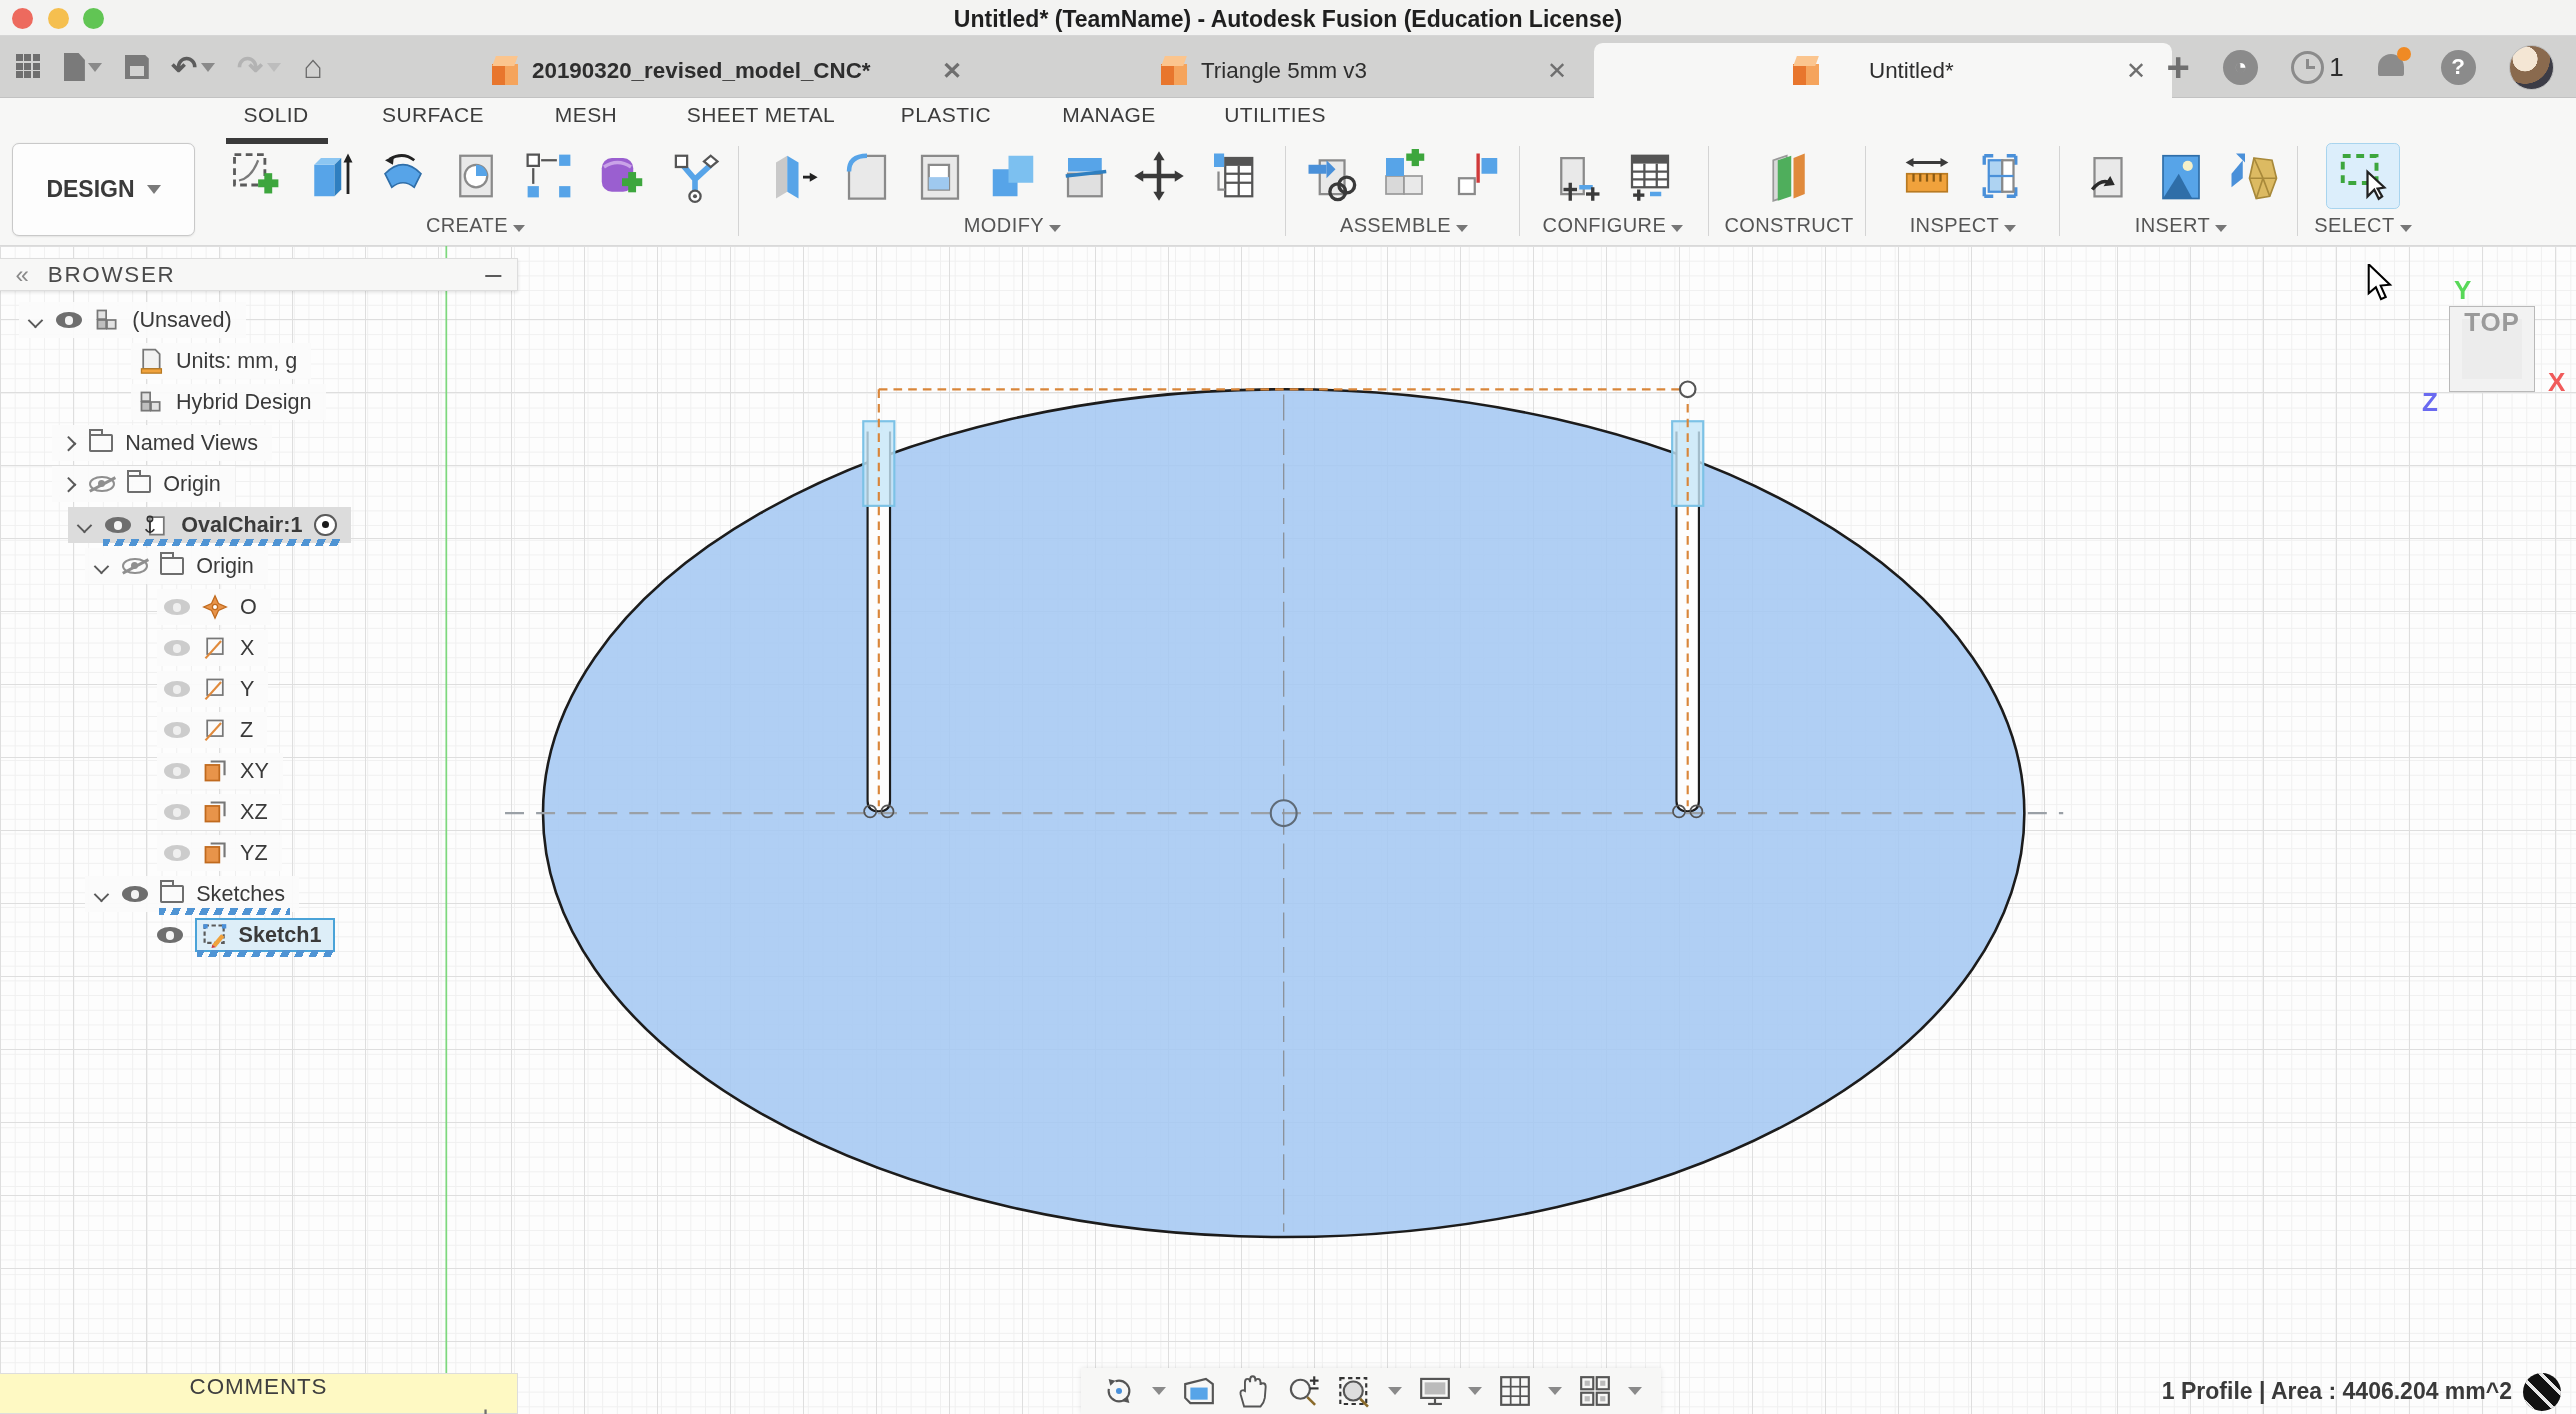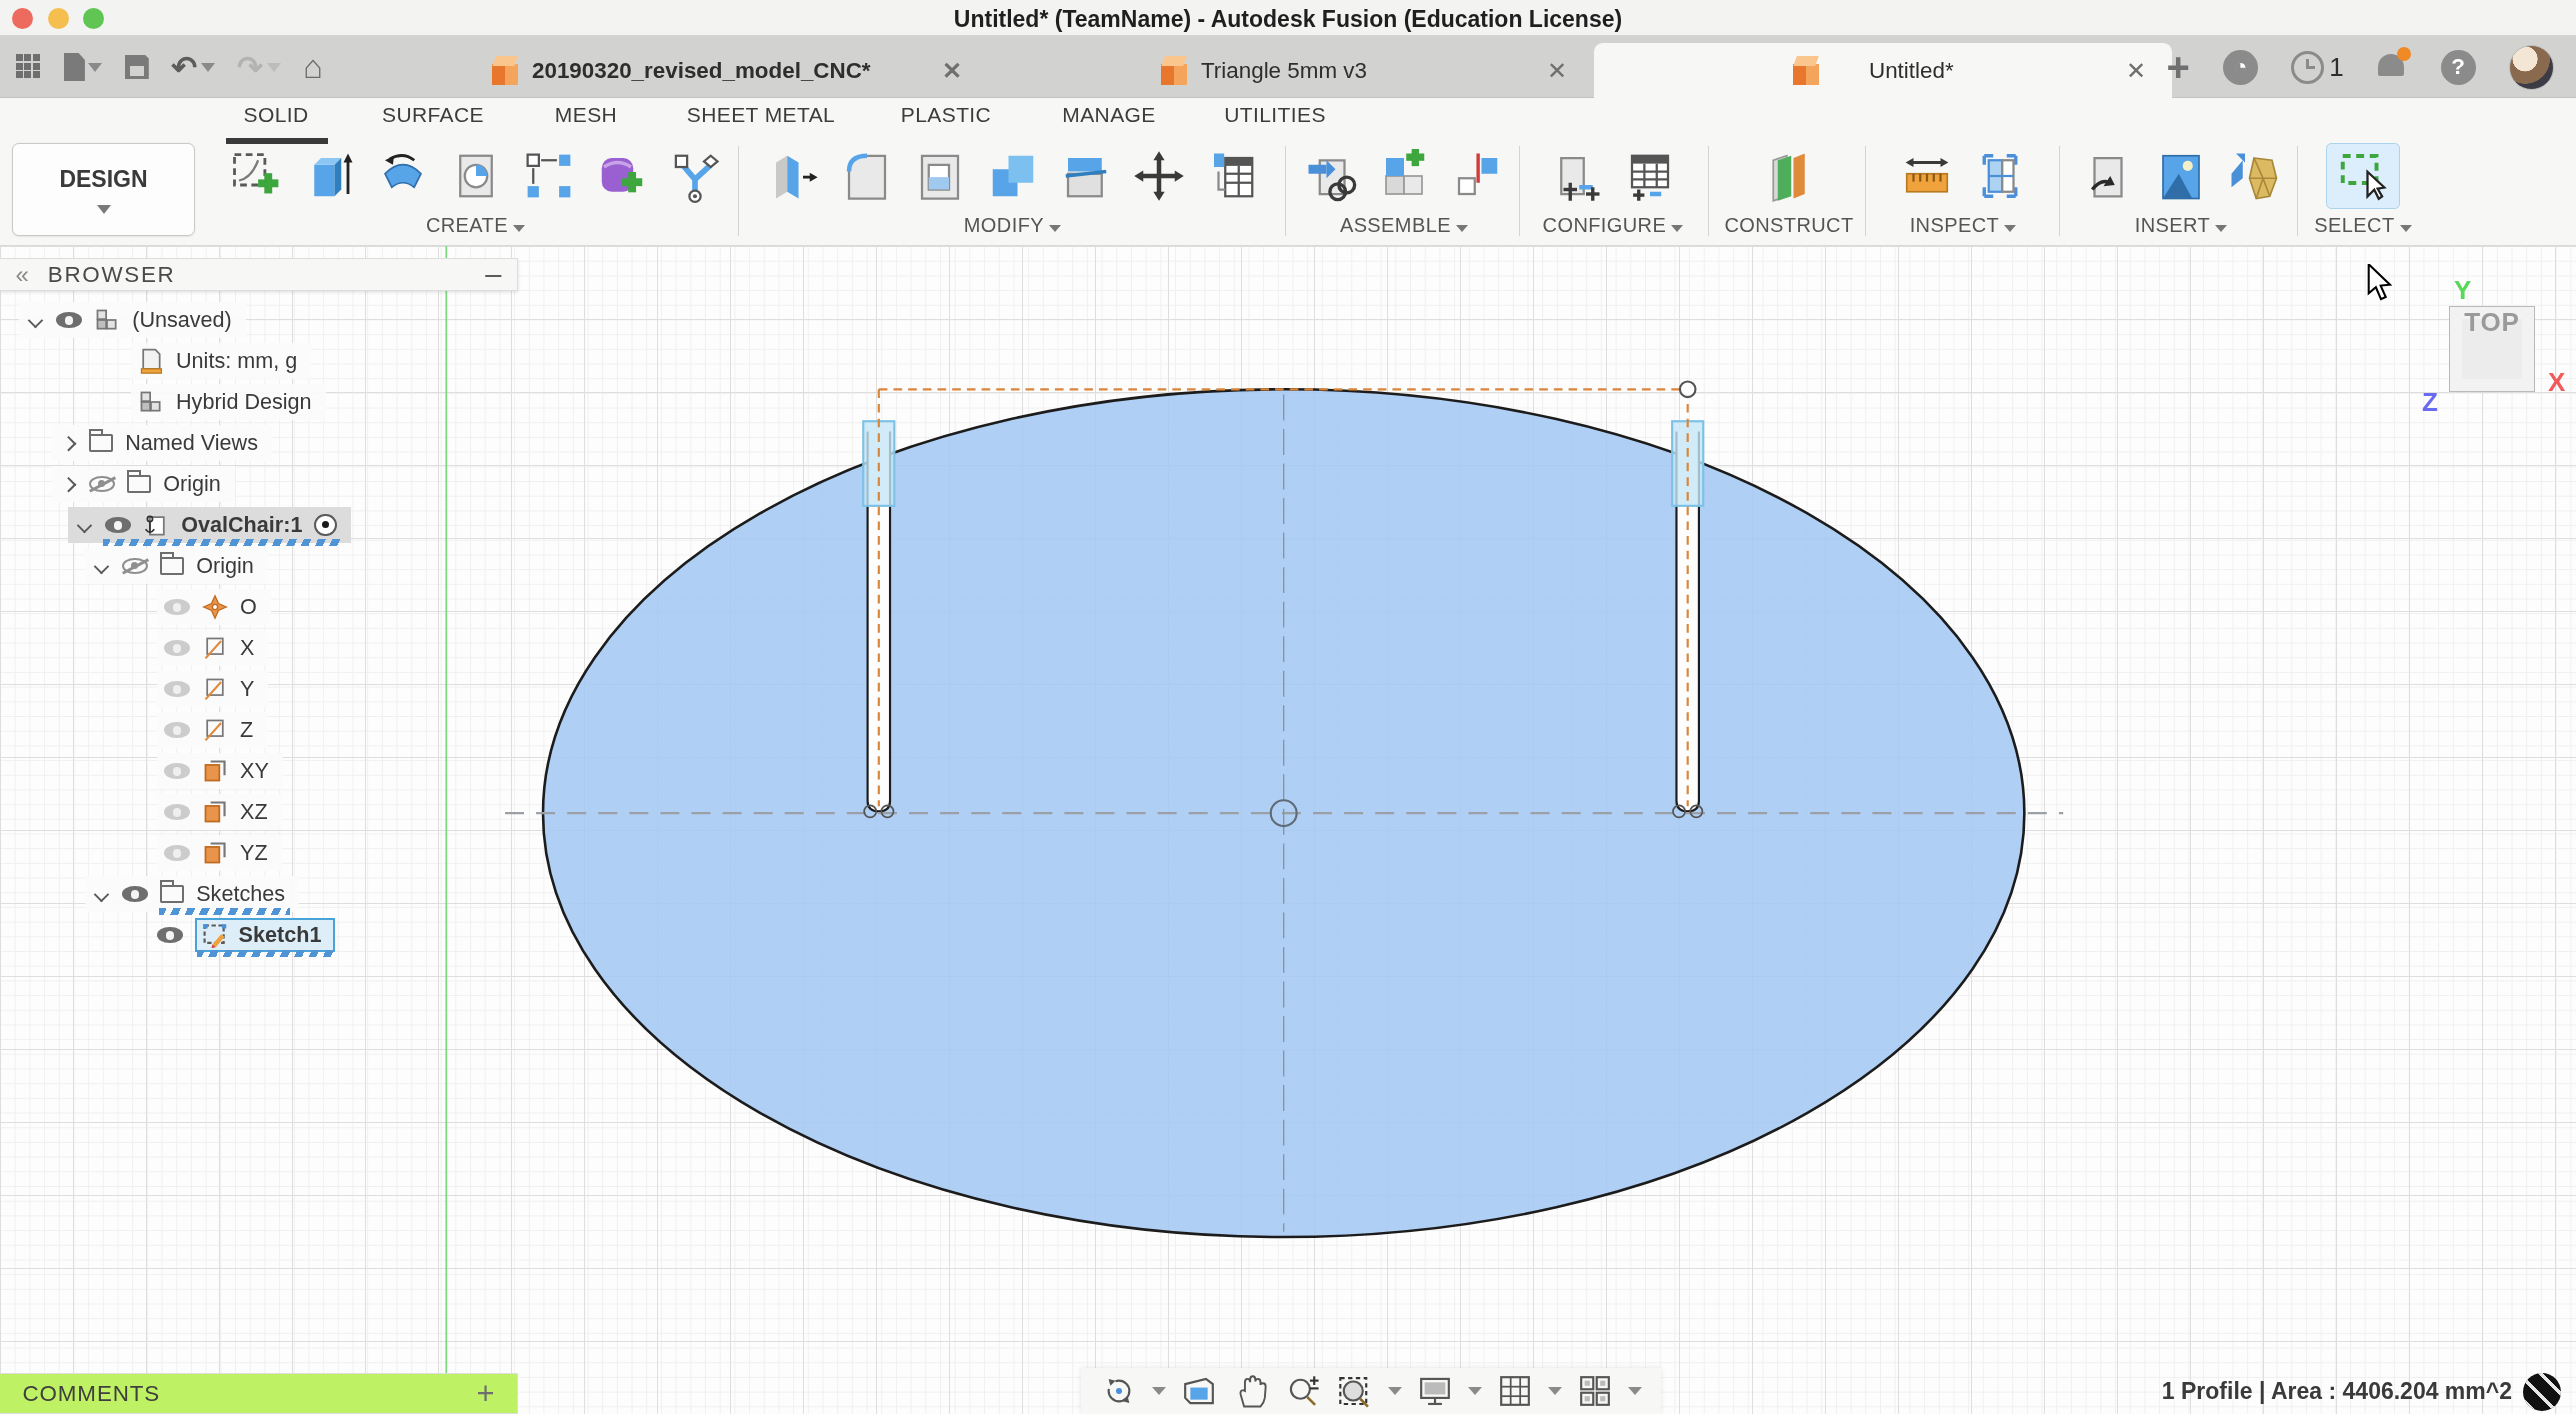--- a/index.html
+++ b/index.html
@@ -57,21 +57,21 @@
     background:radial-gradient(circle at 35% 30%, #f4e6d4 0 30%, #8a6a4e 31% 60%, #3c3c46 61%); border:0.9px solid #bbb; }
 
   
   .ribbon { position:absolute; left:0; top:98px; width:100%; height:148px; background:#f7f7f6;
     border-bottom:0.9px solid #d9d9d9; }
   .rtabs { position:absolute; top:5.2px; left:0; width:100%; height:36px; }
   .rtab { position:absolute; transform:translateX(-50%); font-size:21px; color:#3c3c3c; letter-spacing:0.4px; }
   .rtab-underline { position:absolute; height:6px; background:#3a3a3a; top:35px; }
   .design-btn { position:absolute; left:12px; top:45px; width:183px; height:93px; background:#fdfdfd;
     border:1.7px solid #c9c9c9; border-radius:7px; display:flex; align-items:center; justify-content:center;
-    gap:12px; font-size:23px; font-weight:bold; color:#3a3a3a; box-shadow:0 0.9px 1.7px rgba(0,0,0,.08);flex-direction:column; }
+    gap:12px; font-size:23px; font-weight:bold; color:#3a3a3a; box-shadow:0 0.9px 1.7px rgba(0,0,0,.08); }
   .design-btn .caret{ border-top-color:#7a7a7a; }
   .rgroup { position:absolute; top:41px; height:102px; }
   .rgroup .icons { display:flex; align-items:center; gap:19px; height:73px; justify-content:center; }
   .rgroup .glabel { text-align:center; font-size:20px; color:#555; margin-top:1.7px; letter-spacing:0.4px; }
   .rgroup .glabel .caret{ border-left-width:6px; border-right-width:6px; border-top-width:7.8px; border-top-color:#777; margin-left:5.2px; }
   .rdiv { position:absolute; top:48px; width:0.9px; height:90px; background:#d4d4d4; }
   .ric { width:54px; height:54px; }
   .sel-hl { background:#dceefb; border:1.7px solid #a8d4ee; border-radius:5.2px; padding:3.5px 8.6px; }
   .cursor-arrow { position:absolute; left:2367px; top:166px; z-index:60; }
 
@@ -121,22 +121,22 @@
   
   .viewcube { position:absolute; left:2449px; top:306px; width:86px; height:86px; background:#ececec;
     border:1.7px solid #b9b9b9; z-index:20; box-shadow:inset 0 0 0 12px #f2f2f2; display:flex; align-items:flex-start; justify-content:center; }
   .viewcube .face { font-size:26px; font-weight:bold; color:#9a9a9a; letter-spacing:0.9px; }
   .axis { position:absolute; font-size:26px; font-weight:bold; z-index:21; }
   .axis.y { color:#58d858; left:2454px; top:275px; }
   .axis.x { color:#f05a5a; left:2548px; top:367px; }
   .axis.z { color:#6a6af0; left:2422px; top:387px; }
 
   
-  .comments { position:absolute; left:0; top:1373px; width:518px; height:41px; background:#bef264;
-    border:0.9px solid #ddd; border-left:none; z-index:20; display:flex; align-items:center; padding:0 22.4px; }
+  .comments { position:absolute; left:0; top:1373px; width:518px; height:41px; background:#fef9c3;
+    border:0.9px solid #ddd; border-left:none; z-index:20; display:flex; align-items:center; padding:0 22.4px;flex-direction:column; }
   .comments .clabel { font-size:22.4px; color:#3f3f3f; letter-spacing:0.9px; }
   .comments .cadd { margin-left:auto; font-size:31px; color:#6e6e6e; }
 
   
   .navbar { position:absolute; left:1081px; top:1368px; height:46px; background:#f7f7f6; z-index:20;
     display:flex; align-items:center; gap:14px; padding:0 19px; box-shadow:0 0 5.2px rgba(0,0,0,.10); }
   .nic { width:38px; height:38px; }
   .ncaret { width:0; height:0; border-left:7px solid transparent; border-right:7px solid transparent; border-top:8.6px solid #8a8a8a; }
 
   

